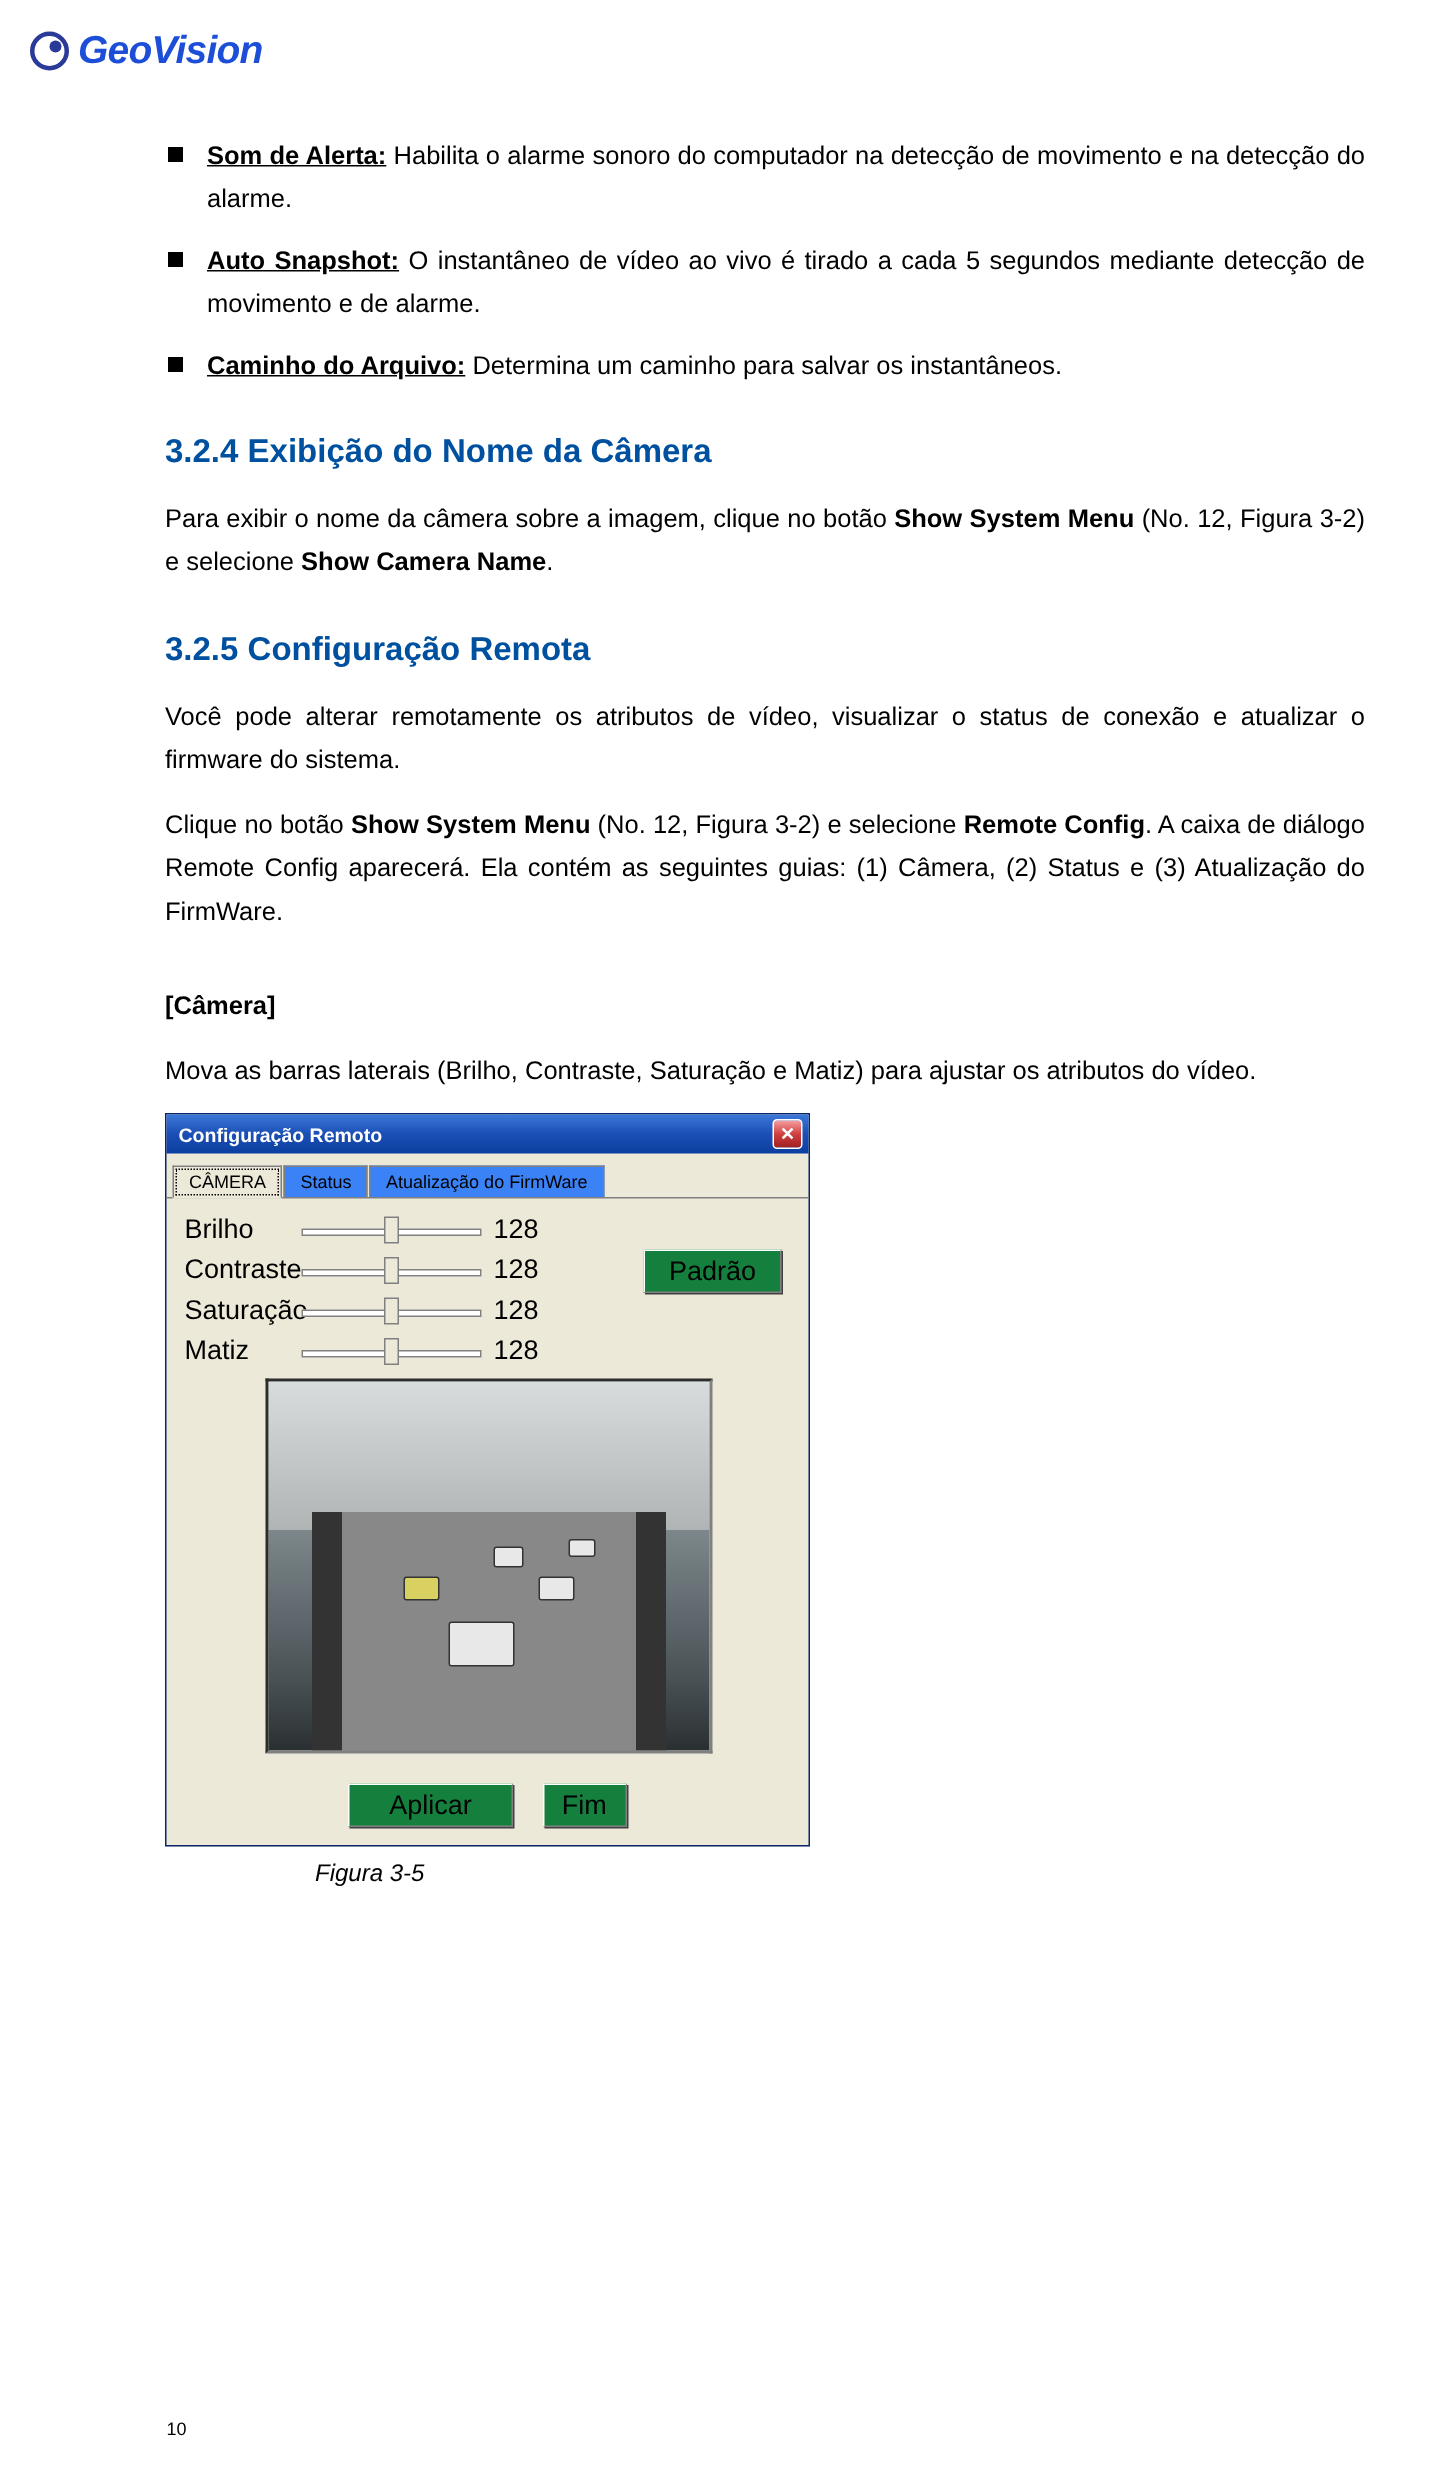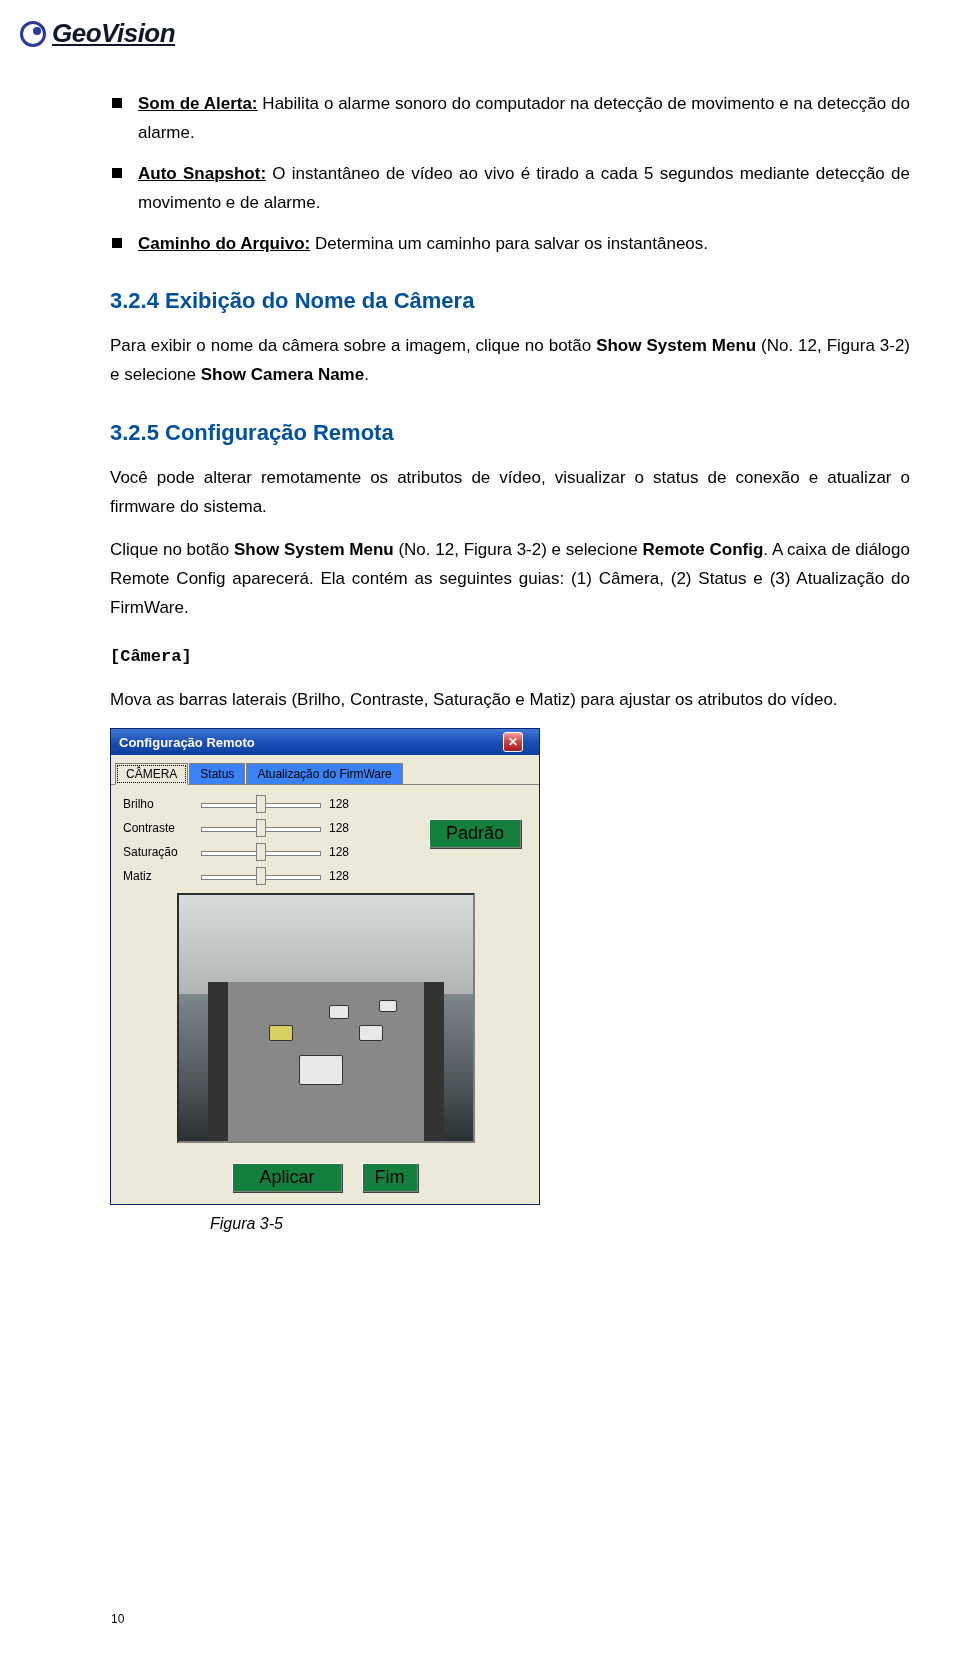--- a/index.html
+++ b/index.html
@@ -31,23 +31,22 @@
     position: absolute;
     width: 8px; height: 8px;
     background: #2a3a99;
     border-radius: 50%;
     top: 3px; right: 2px;
   }
   .logo-text {
     font-size: 26px;
     font-weight: bold;
     font-style: italic;
-    color: #0f172a;
+    color: #1d4ed8;
     letter-spacing: -0.5px;
-    text-decoration: underline;
   }
   .content { margin-top: 60px; }
   ul.bullets {
     list-style: none;
     padding: 0;
     margin: 0 0 20px 0;
   }
   ul.bullets li {
     position: relative;
     padding-left: 28px;
@@ -85,21 +84,21 @@
     border: 1px solid #0a246a;
     background: #ece9d8;
     margin: 10px 0 10px 0;
     font-family: Tahoma, Arial, sans-serif;
   }
   .titlebar {
     background: linear-gradient(to bottom, #3b78d8 0%, #1c4fb5 50%, #0a3fa0 100%);
     height: 26px;
     display: flex;
     align-items: center;
-    padding: 0 16px 0 8px;
+    padding: 0 4px 0 8px;
     color: #fff;
     font-size: 13px;
     font-weight: bold;
     justify-content: space-between;
   }
   .titlebar .close-btn {
     width: 20px; height: 20px;
     background: linear-gradient(to bottom, #f5a0a0 0%, #d04040 50%, #a02020 100%);
     border: 1px solid #fff;
     border-radius: 3px;
@@ -130,21 +129,21 @@
     background: #ece9d8;
     outline: 1px dotted #000;
     outline-offset: -3px;
   }
   .tab-body {
     padding: 10px 10px 10px 12px;
   }
   .slider-row {
     display: flex;
     align-items: center;
-    font-size: 12px;
+    font-size: 18px;
     margin-bottom: 6px;
   }
   .slider-row .label { width: 70px; }
   .slider-track {
     position: relative;
     width: 120px;
     height: 18px;
     margin: 0 8px;
   }
   .slider-track::before {
@@ -237,21 +236,21 @@
   <p class="body-para">
     <span>Para exibir o nome da câmera sobre a imagem, clique no botão </span><span class="bold-inline">Show System Menu</span><span> (No. 12, Figura 3-2) e selecione </span><span class="bold-inline">Show Camera Name</span><span>.</span>
   </p>
 
   <h2 class="section-head">3.2.5 Configuração Remota</h2>
   <p class="body-para">Você pode alterar remotamente os atributos de vídeo, visualizar o status de conexão e atualizar o firmware do sistema.</p>
   <p class="body-para">
     <span>Clique no botão </span><span class="bold-inline">Show System Menu</span><span> (No. 12, Figura 3-2) e selecione </span><span class="bold-inline">Remote Config</span><span>. A caixa de diálogo Remote Config aparecerá. Ela contém as seguintes guias: (1) Câmera, (2) Status e (3) Atualização do FirmWare.</span>
   </p>
 
-  <p class="body-para bold-inline" style="font-weight:bold;margin-top:20px;font-family:Liberation Mono, monospace;">[Câmera]</p>
+  <p class="body-para bold-inline" style="font-weight:bold;margin-top:34px;">[Câmera]</p>
   <p class="body-para">Mova as barras laterais (Brilho, Contraste, Saturação e Matiz) para ajustar os atributos do vídeo.</p>
 
   <div class="win-dialog">
     <div class="titlebar">
       <span>Configuração Remoto</span>
       <div class="close-btn">✕</div>
     </div>
     <div class="dlg-inner">
       <div class="tab-strip">
         <div class="tab active">CÂMERA</div>

